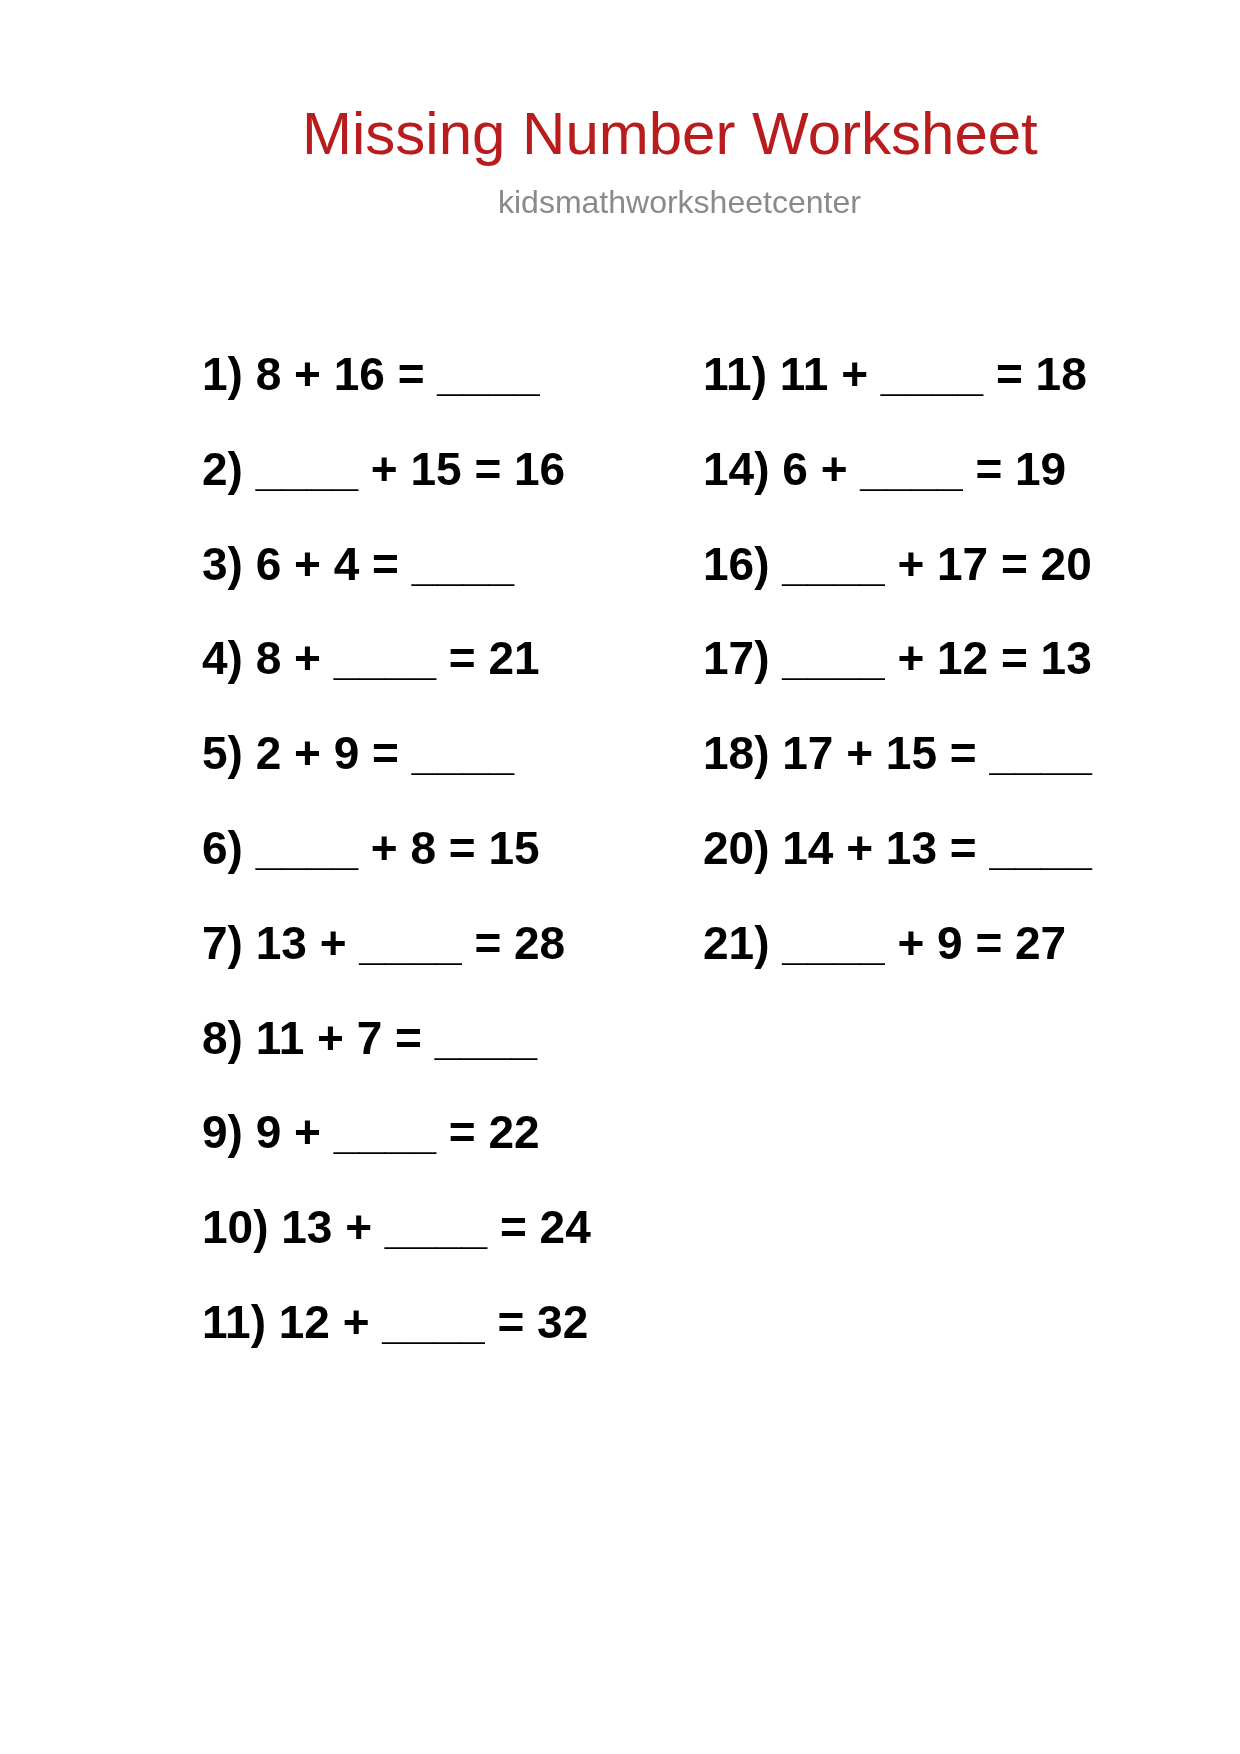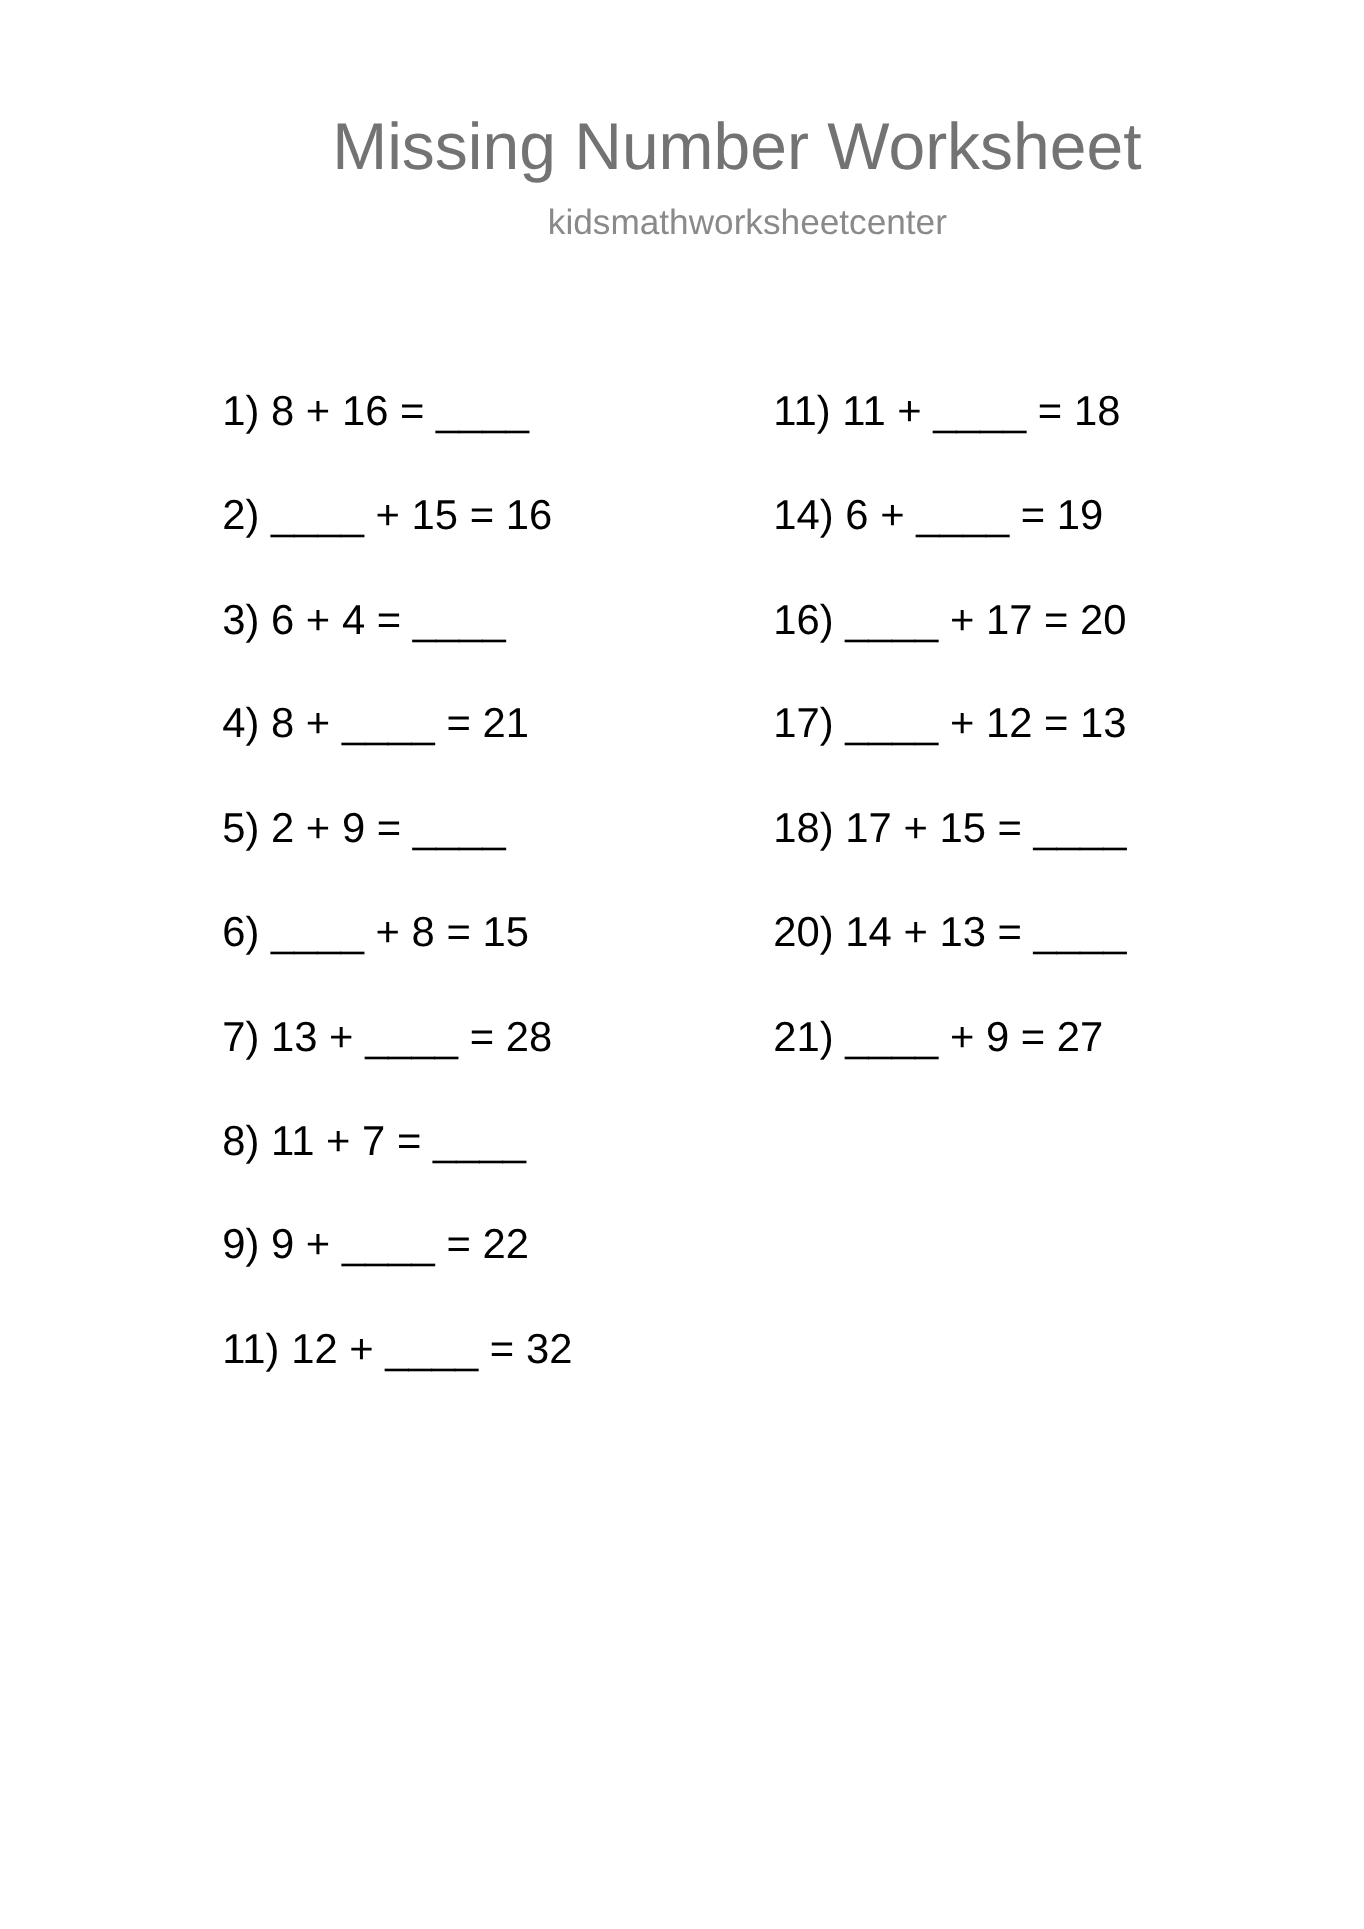--- a/index.html
+++ b/index.html
@@ -15,64 +15,66 @@
       font-family: "Liberation Sans", sans-serif;
       color: #000000;
     }
     .title {
       position: absolute;
       left: 302px;
       top: 98px;
       font-size: 60px;
       line-height: 72px;
       white-space: nowrap;
-      color: #737373;
+      color: #b91c1c;
       margin: 0;
       font-weight: normal;
     }
     .subtitle {
       position: absolute;
       left: 498px;
       top: 177px;
       font-size: 32px;
       line-height: 50px;
       white-space: nowrap;
       color: #8a8a8a;
     }
     .column {
       position: absolute;
       top: 346px;
     }
     .column.left { left: 202px; }
     .column.right { left: 703px; }
     .problem {
       height: 94.8px;
-      font-size: 38px;
+      font-size: 46px;
       line-height: 56px;
       white-space: nowrap;
       color: #000000;
+      font-weight: bold;
     }
     .problem .num { }
   </style>
 </head>
 <body>
 
 <h1 class="title">Missing Number Worksheet</h1>
 <div class="subtitle">kidsmathworksheetcenter</div>
 
 <div class="column left">
   <div class="problem"><span class="num">1)</span> <span>8 + 16 = ____</span></div>
   <div class="problem"><span class="num">2)</span> <span>____ + 15 = 16</span></div>
   <div class="problem"><span class="num">3)</span> <span>6 + 4 = ____</span></div>
   <div class="problem"><span class="num">4)</span> <span>8 + ____ = 21</span></div>
   <div class="problem"><span class="num">5)</span> <span>2 + 9 = ____</span></div>
   <div class="problem"><span class="num">6)</span> <span>____ + 8 = 15</span></div>
   <div class="problem"><span class="num">7)</span> <span>13 + ____ = 28</span></div>
   <div class="problem"><span class="num">8)</span> <span>11 + 7 = ____</span></div>
   <div class="problem"><span class="num">9)</span> <span>9 + ____ = 22</span></div>
+  <div class="problem"><span class="num">10)</span> <span>13 + ____ = 24</span></div>
   <div class="problem"><span class="num">11)</span> <span>12 + ____ = 32</span></div>
 </div>
 
 <div class="column right">
   <div class="problem"><span class="num">11)</span> <span>11 + ____ = 18</span></div>
   <div class="problem"><span class="num">14)</span> <span>6 + ____ = 19</span></div>
   <div class="problem"><span class="num">16)</span> <span>____ + 17 = 20</span></div>
   <div class="problem"><span class="num">17)</span> <span>____ + 12 = 13</span></div>
   <div class="problem"><span class="num">18)</span> <span>17 + 15 = ____</span></div>
   <div class="problem"><span class="num">20)</span> <span>14 + 13 = ____</span></div>

